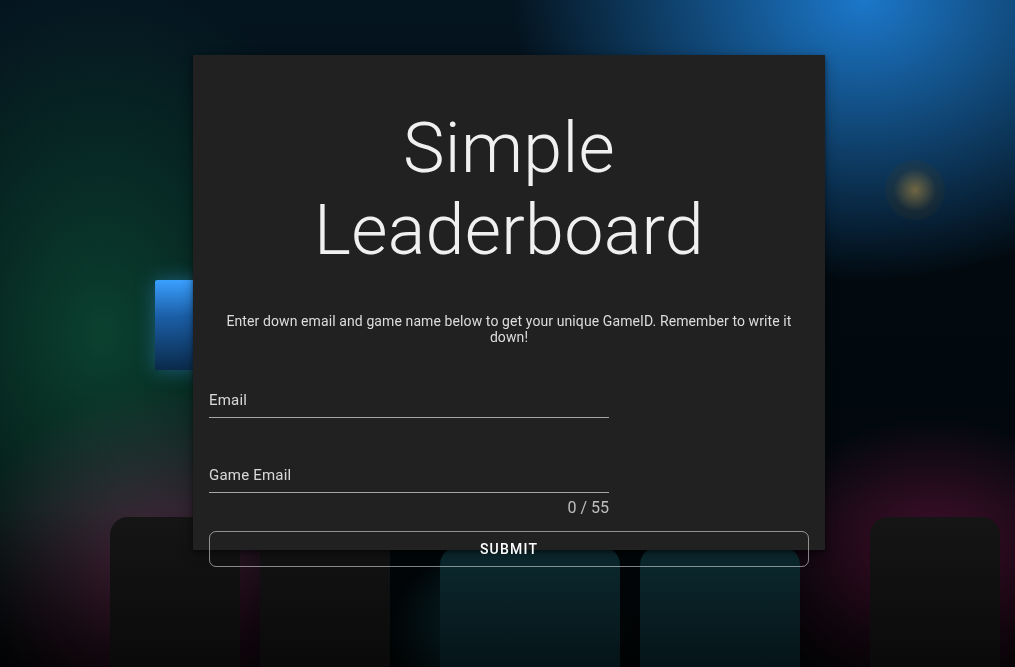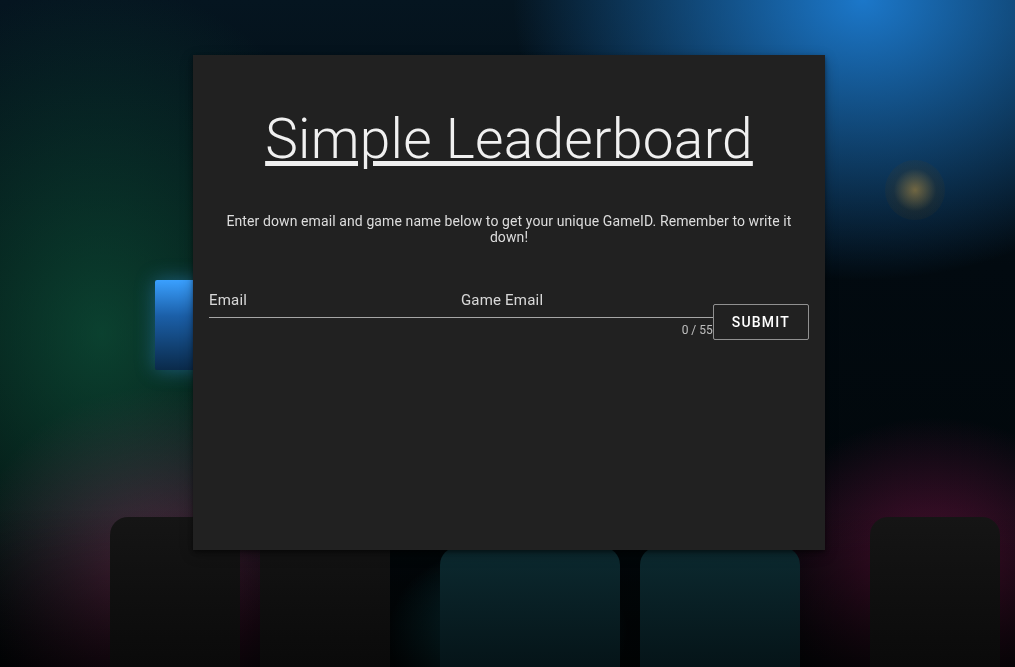--- a/index.html
+++ b/index.html
@@ -75,40 +75,38 @@
       width: 632px;
       height: 495px;
       background: #212121;
       color: #fff;
       box-shadow: 0 2px 4px rgba(0,0,0,0.4), 0 4px 12px rgba(0,0,0,0.3);
       padding: 24px 16px;
       text-align: center;
     }
     
     .title {
-      font-size: 55px;
+      font-size: 70px;
       font-weight: 300;
       color: #f0f0f0;
       letter-spacing: 0.3px;
       margin-top: 28px;
       margin-bottom: 42px;
-      text-decoration: underline;
     }
     
     .subtitle {
       font-size: 14px;
       color: #ddd;
       margin-bottom: 42px;
       letter-spacing: 0.1px;
     }
     
     .form {
       display: flex;
-      flex-direction: row;
-      align-items: center;
+      flex-direction: column;
     }
     
     .field {
       position: relative;
       width: 400px;
       margin-bottom: 44px;
       text-align: left;
     }
     
     .field input {
@@ -130,33 +128,33 @@
       font-size: 15px;
       color: rgba(255,255,255,0.82);
       pointer-events: none;
       letter-spacing: 0.2px;
     }
     
     .counter {
       position: absolute;
       right: 0;
       top: 36px;
-      font-size: 12px;
+      font-size: 16px;
       color: rgba(255,255,255,0.7);
     }
     
     .submit-btn {
       background: transparent;
       border: 1px solid rgba(255,255,255,0.5);
       color: #fff;
       font-size: 14px;
       font-weight: 500;
       letter-spacing: 1.2px;
       padding: 9px 18px;
-      border-radius: 2px;
+      border-radius: 7px;
       cursor: pointer;
       font-family: inherit;
       text-transform: uppercase;
       margin-top: -6px;
     }
   </style>
 </head>
 <body>
 
 <div class="bg"></div>

